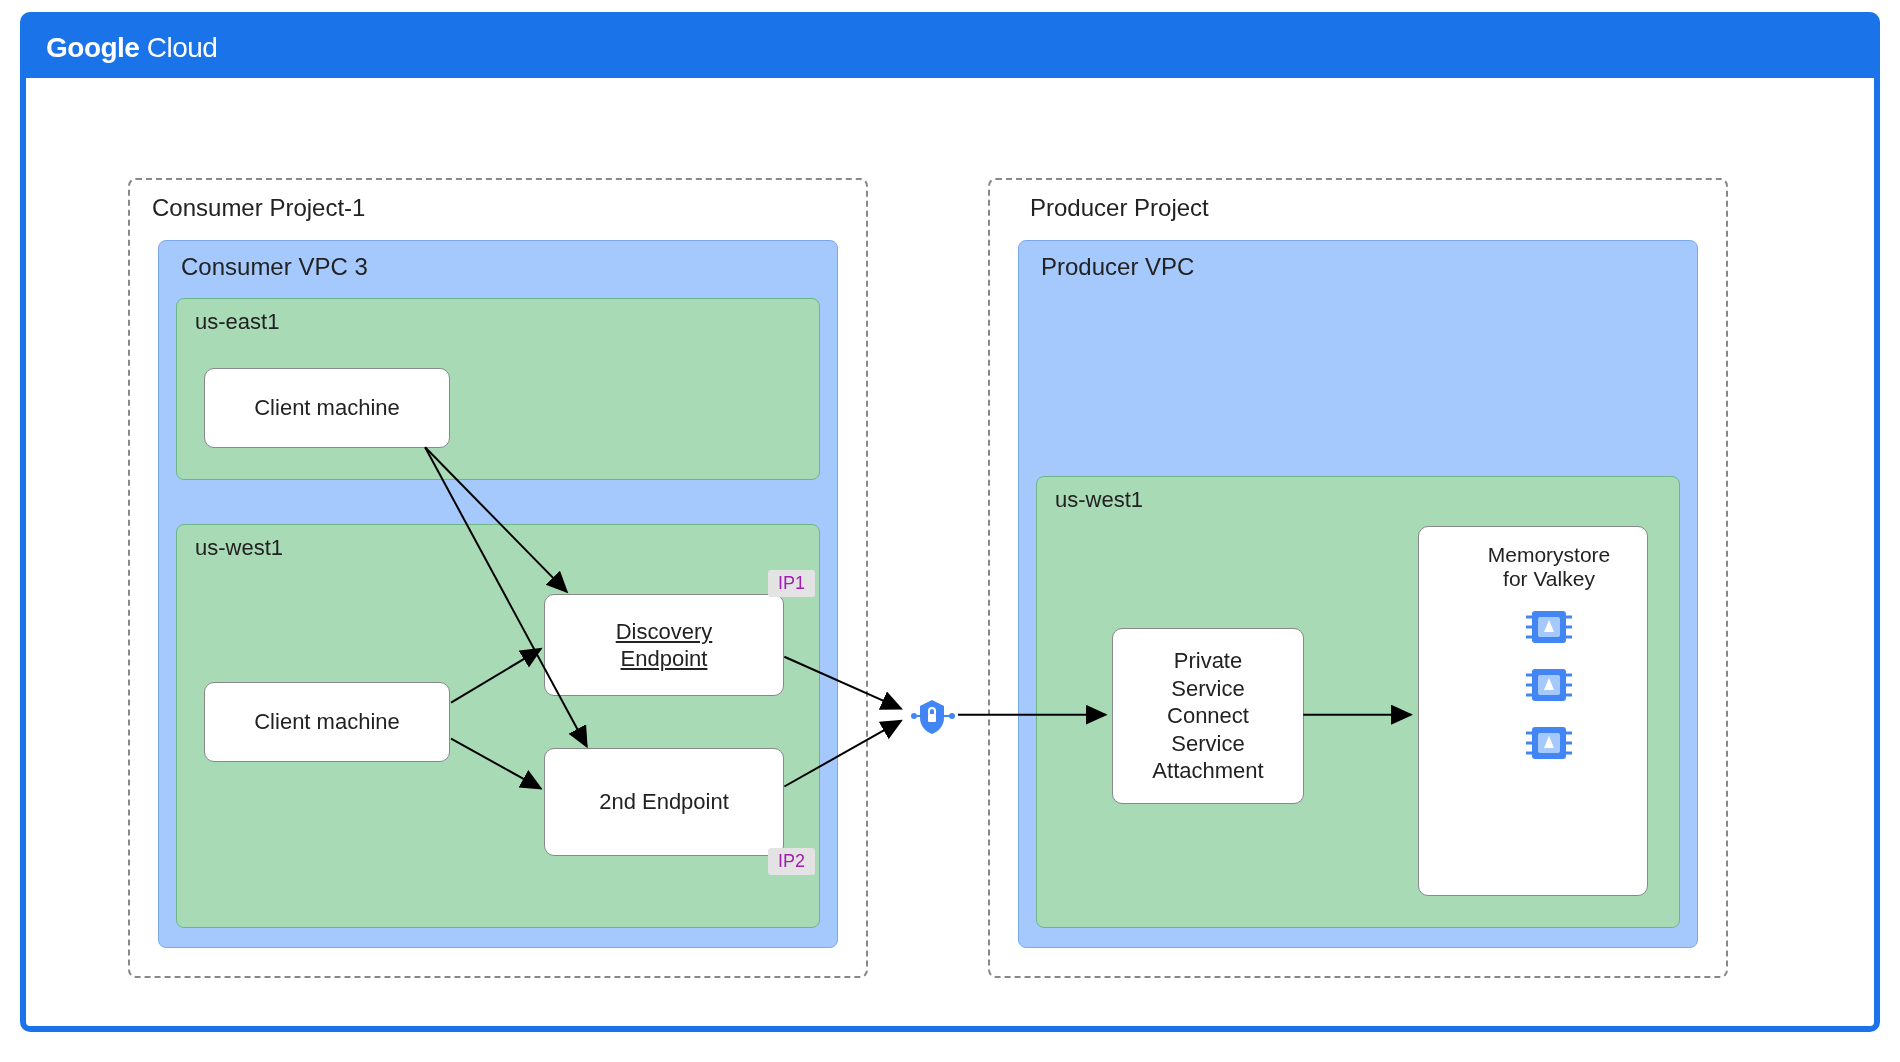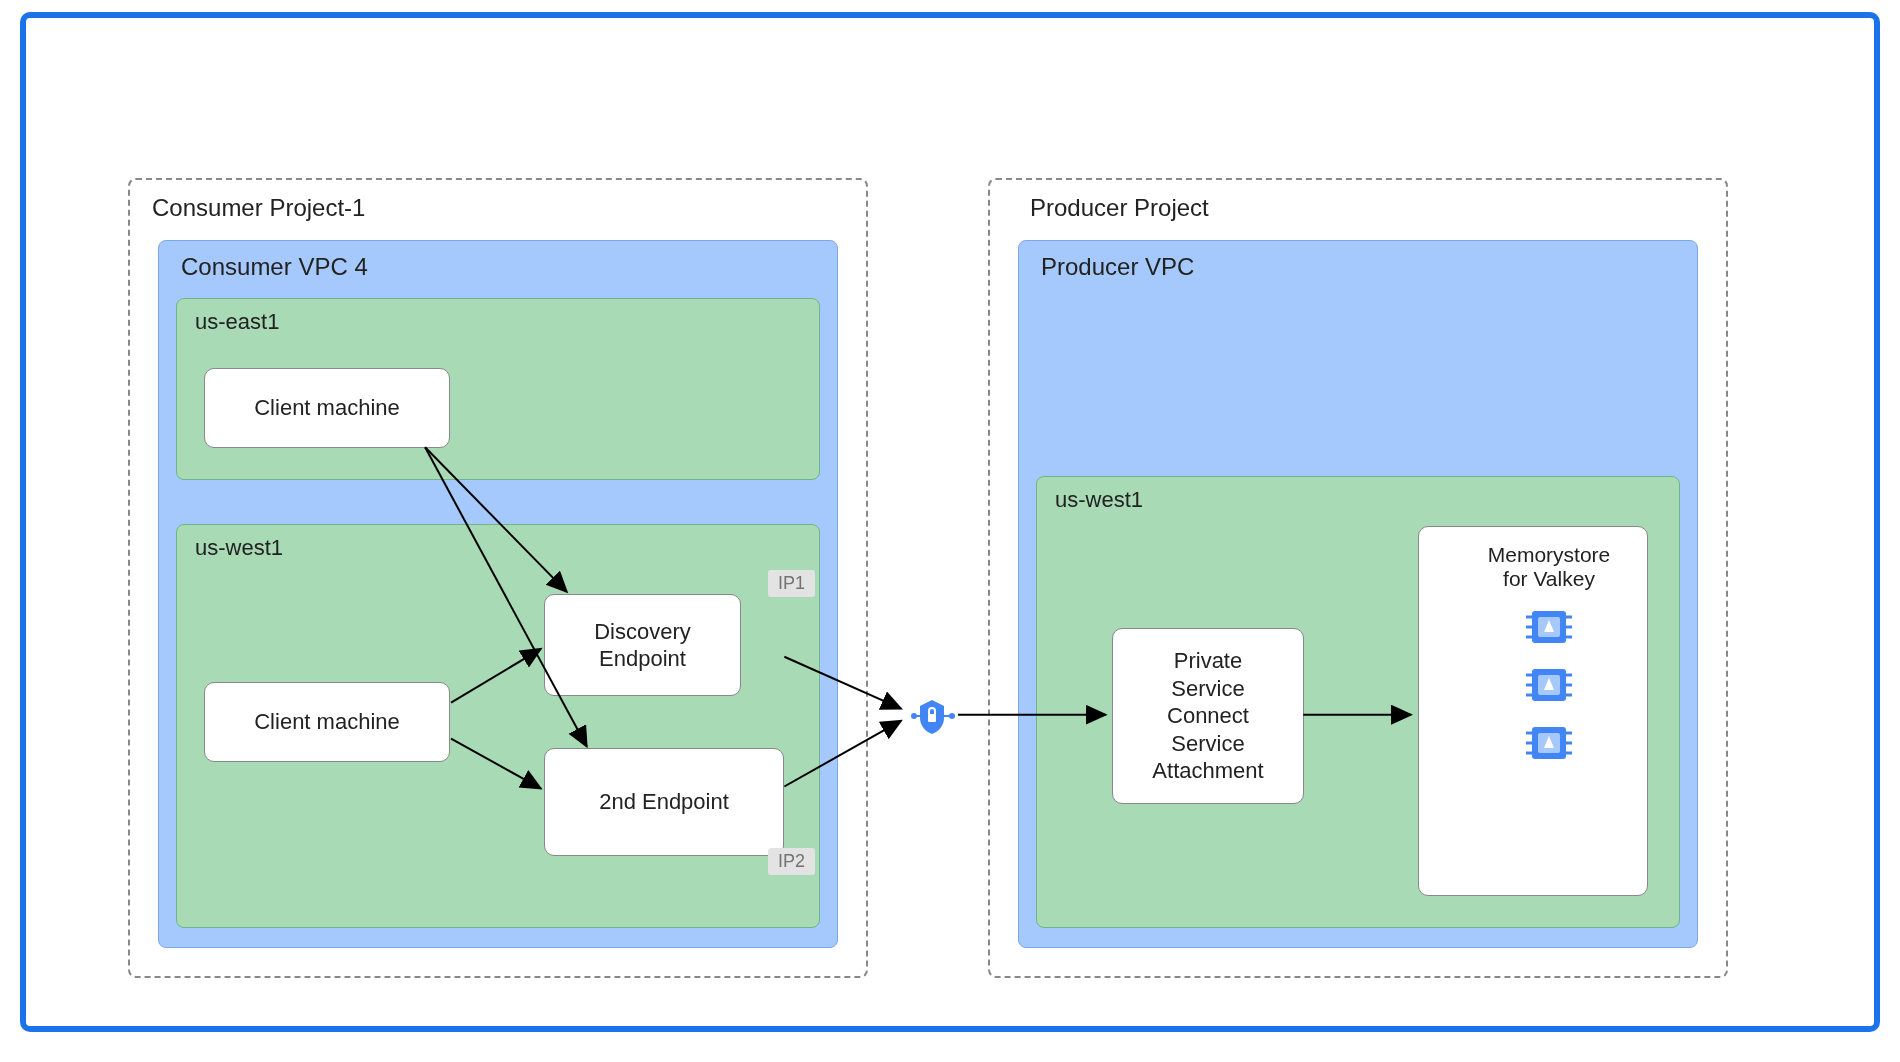--- a/index.html
+++ b/index.html
@@ -65,21 +65,21 @@
   }
   .label {
     position: absolute;
     font-size: 24px;
     color: #222;
   }
   .small-label { font-size: 22px; }
   .ip-badge {
     position: absolute;
     background: #e3e3e3;
-    color: #737373;
+    color: #a21caf;
     font-size: 18px;
     padding: 3px 10px;
     border-radius: 3px;
   }
   .psc-icon {
     position: absolute;
     width: 48px; height: 48px;
     display:flex; align-items:center; justify-content:center;
   }
   .memorystore-box {
@@ -104,44 +104,49 @@
     position:absolute;
     left:0; top:0;
     width:100%; height:100%;
     pointer-events:none;
   }
 </style>
 </head>
 <body>
 
 <div class="frame">
+  <div class="titlebar">
+    <div class="logo">
+      <span class="logo-text"><span class="bold">Google</span><span class="thin"> Cloud</span></span>
+    </div>
+  </div>
 
   <div class="canvas">
 
     <div class="box dashed" style="left:102px; top:100px; width:740px; height:800px;">
       <div class="label" style="left:22px; top:14px;">Consumer Project-1</div>
     </div>
     <div class="box vpc" style="left:132px; top:162px; width:680px; height:708px;">
-      <div class="label" style="left:22px; top:12px;">Consumer VPC 4</div>
+      <div class="label" style="left:22px; top:12px;">Consumer VPC 3</div>
     </div>
 
     <div class="box region" style="left:150px; top:220px; width:644px; height:182px;">
       <div class="label small-label" style="left:18px; top:10px;">us-east1</div>
     </div>
     <div class="box node" style="left:178px; top:290px; width:246px; height:80px;">
       <span>Client machine</span>
     </div>
 
     <div class="box region" style="left:150px; top:446px; width:644px; height:404px;">
       <div class="label small-label" style="left:18px; top:10px;">us-west1</div>
     </div>
     <div class="box node" style="left:178px; top:604px; width:246px; height:80px;">
       <span>Client machine</span>
     </div>
-    <div class="box node" style="left:518px; top:516px; width:197px; height:102px; white-space:pre-line;">
+    <div class="box node" style="left:518px; top:516px; width:240px; height:102px; white-space:pre-line;text-decoration:underline;">
       <span>Discovery
 Endpoint</span>
     </div>
     <div class="box node" style="left:518px; top:670px; width:240px; height:108px;">
       <span>2nd Endpoint</span>
     </div>
     <div class="ip-badge" style="left:742px; top:492px;">IP1</div>
     <div class="ip-badge" style="left:742px; top:770px;">IP2</div>
 
     <div class="psc-icon" style="left:882px; top:614px;">

